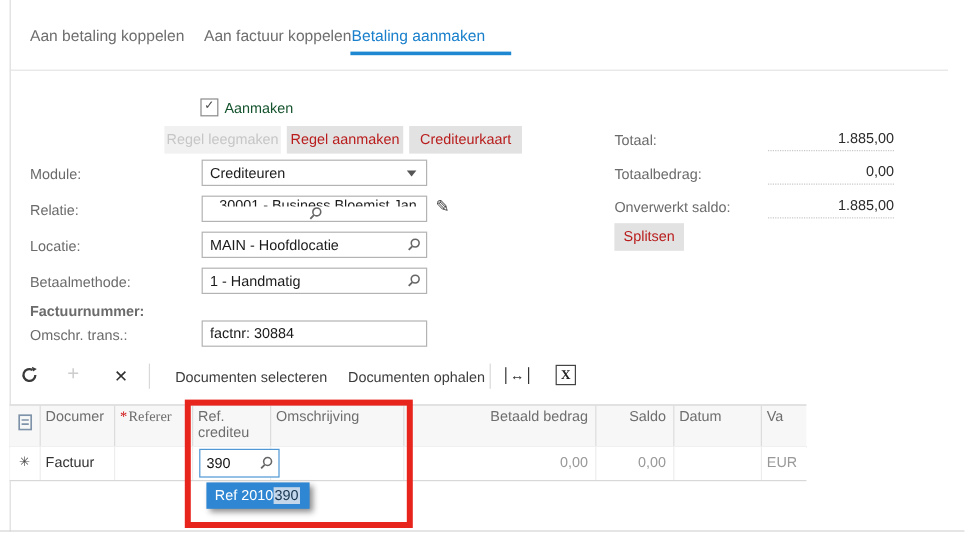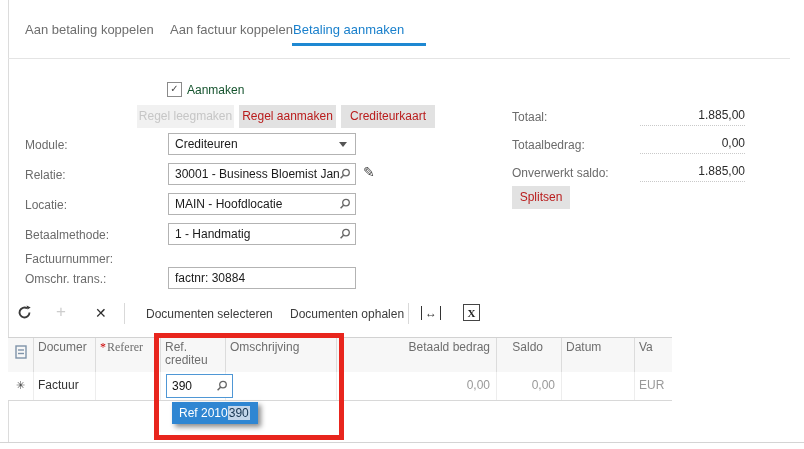--- a/index.html
+++ b/index.html
@@ -104,21 +104,21 @@
   <div class="abs btn" style="left:239px;top:105px;width:97px;">Regel aanmaken</div>
   <div class="abs btn" style="left:341px;top:105px;width:94px;">Crediteurkaart</div>
 
   <div class="abs flabel" style="top:138px;">Module:</div>
   <div class="abs field" style="top:133px;">
     <span class="val">Crediteuren</span>
     <span class="combo-arrow"></span>
   </div>
 
   <div class="abs flabel" style="top:168px;">Relatie:</div>
-  <div class="abs field" style="top:163px;">
+  <div class="abs field" style="top:163px;flex-direction:column;">
     <span class="val">30001 - Business Bloemist Jan</span>
     <svg class="mag" width="12" height="12" viewBox="0 0 12 12">
       <circle cx="7" cy="4.6" r="3.3" fill="none" stroke="#666" stroke-width="1.3"></circle>
       <line x1="4.5" y1="7.3" x2="1.6" y2="10.3" stroke="#666" stroke-width="1.5"></line>
     </svg>
   </div>
   <div class="abs pencil" style="top:164px;">✎</div>
 
   <div class="abs flabel" style="top:198px;">Locatie:</div>
   <div class="abs field" style="top:193px;">
@@ -131,21 +131,21 @@
 
   <div class="abs flabel" style="top:228px;">Betaalmethode:</div>
   <div class="abs field" style="top:223px;">
     <span class="val">1 - Handmatig</span>
     <svg class="mag" width="12" height="12" viewBox="0 0 12 12">
       <circle cx="7" cy="4.6" r="3.3" fill="none" stroke="#666" stroke-width="1.3"></circle>
       <line x1="4.5" y1="7.3" x2="1.6" y2="10.3" stroke="#666" stroke-width="1.5"></line>
     </svg>
   </div>
 
-  <div class="abs flabel" style="top:252px;">Factuurnummer:</div>
+  <div class="abs flabel" style="top:252px;font-weight:bold;">Factuurnummer:</div>
 
   <div class="abs flabel" style="top:272px;">Omschr. trans.:</div>
   <div class="abs field" style="top:267px;">
     <span class="val">factnr: 30884</span>
   </div>
 
   <div class="abs tlabel" style="top:110px;">Totaal:</div>
   <div class="abs tval" style="top:108px;">1.885,00</div>
   <div class="abs tlabel" style="top:138px;">Totaalbedrag:</div>
   <div class="abs tval" style="top:136px;">0,00</div>
@@ -176,21 +176,21 @@
         <line x1="3" y1="8.5" x2="9" y2="8.5" stroke="#7e93a9" stroke-width="1.4"></line>
       </svg>
     </div>
     <div class="hc c1">Documer</div>
     <div class="hc c2">
       <span class="req">*</span><span>Referer</span>
     </div>
     <div class="hc c3">Ref. crediteu</div>
     <div class="hc c4">Omschrijving</div>
     <div class="hc c5" style="padding-right:6px;">Betaald bedrag</div>
-    <div class="hc c6" style="padding-right:18px;">Saldo</div>
+    <div class="hc c6" style="padding-right:6px;">Saldo</div>
     <div class="hc c7">Datum</div>
     <div class="hc c8">Va</div>
   </div>
 
   <div class="abs" id="grid-row">
     <div class="rc c0 rowmark">✳</div>
     <div class="rc c1">Factuur</div>
     <div class="rc c2"></div>
     <div class="rc c3"></div>
     <div class="rc c4"></div>

